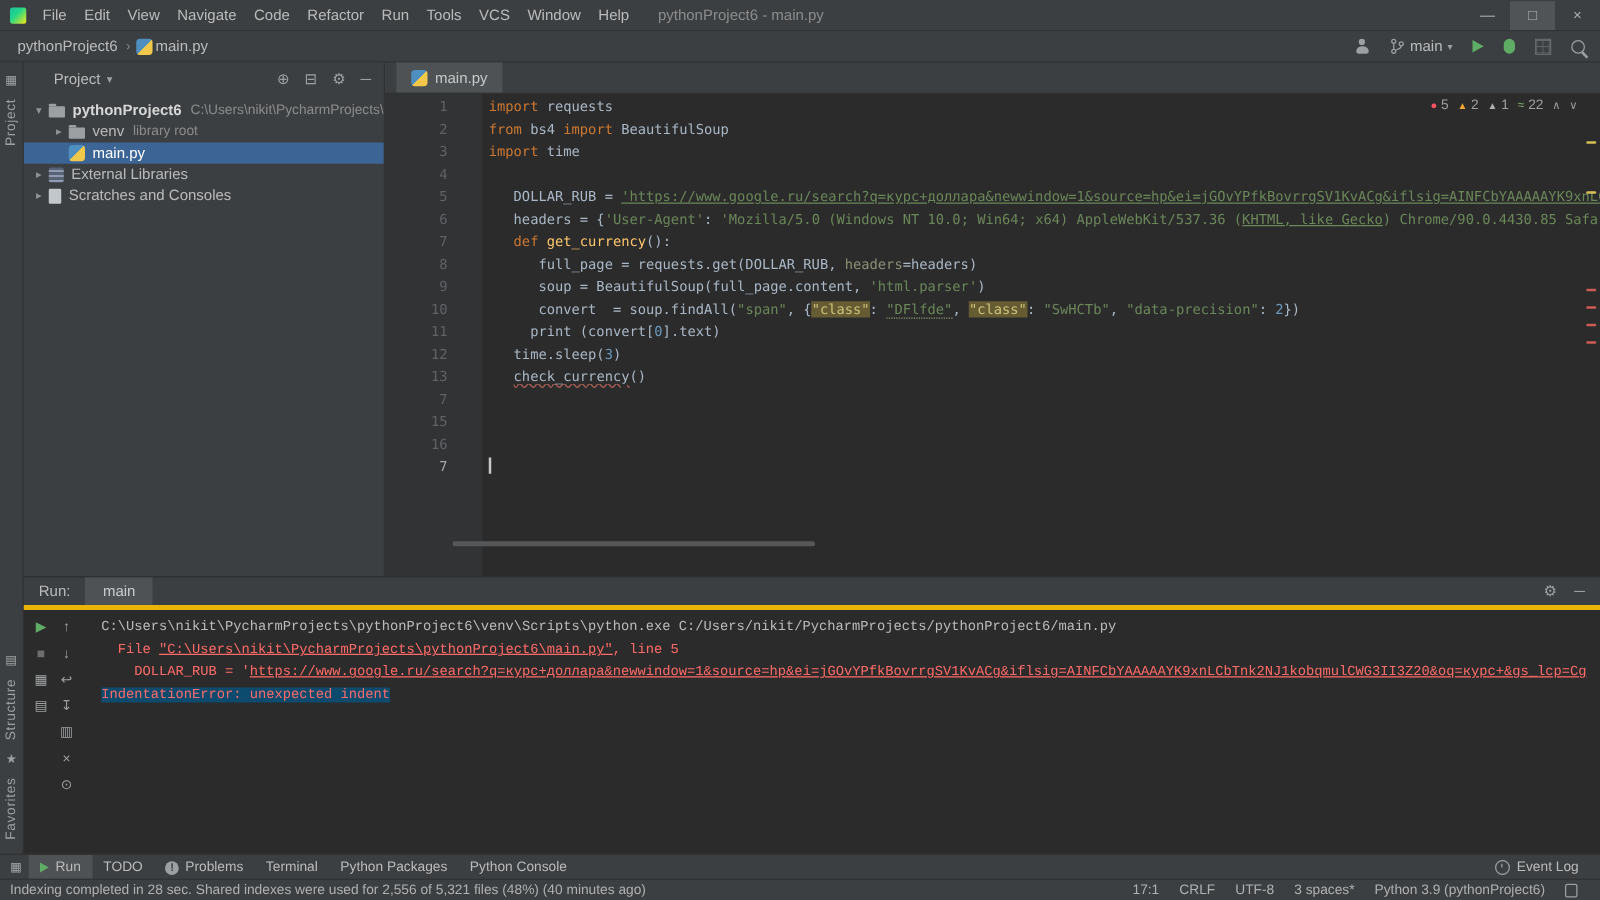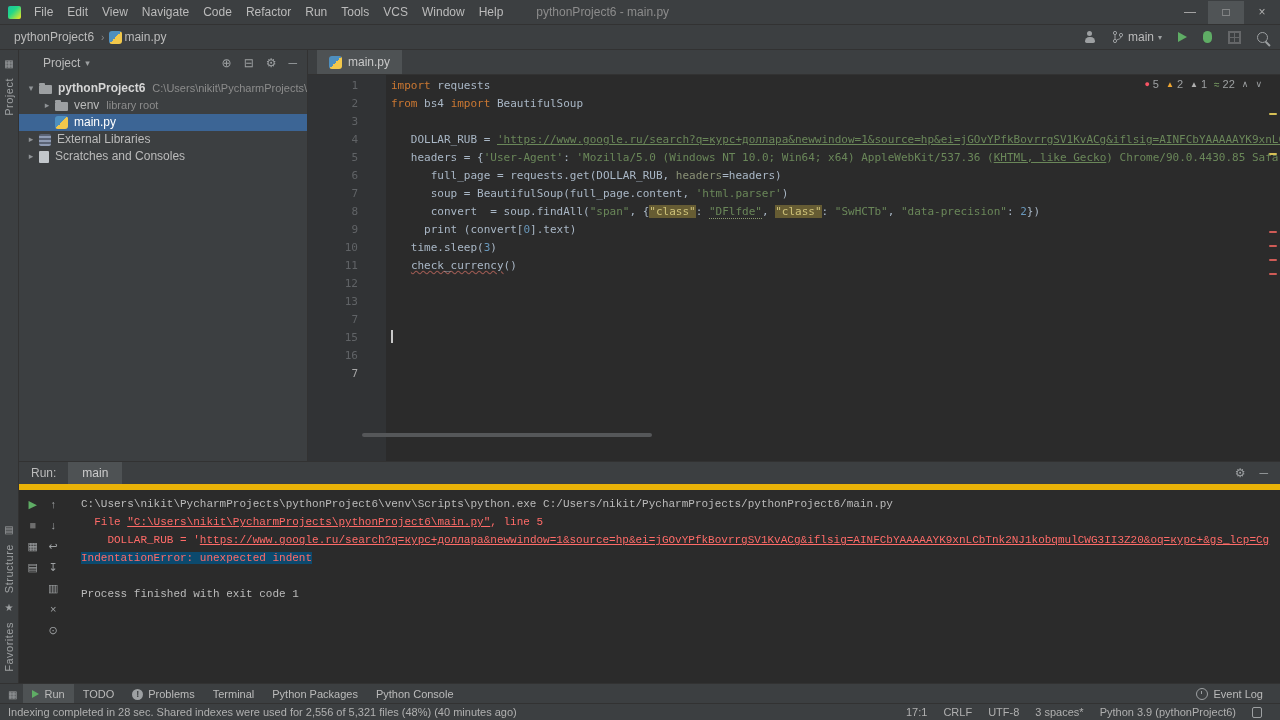--- a/index.html
+++ b/index.html
@@ -3,21 +3,21 @@
 <meta charset="utf-8">
 <style>
   html,body{margin:0;padding:0;background:#1e1e1e}
   #app{position:relative;width:1280px;height:720px;background:#3c3f41;font-family:"Liberation Sans",sans-serif;font-size:12px;color:#bbbbbb;overflow:hidden;user-select:none}
 
   
   .titlebar{height:24px;display:flex;align-items:center;border-bottom:1px solid #323232;padding-left:8px}
   .i-app{width:13px;height:13px;border-radius:2px;background:linear-gradient(135deg,#1fc0a0 0%,#21d789 40%,#f8e71c 100%);margin-right:6px;flex:none}
   .menus{display:flex}
   .menu-item{padding:0 7px;line-height:23px;color:#bbbbbb;cursor:default}
-  .wtitle{margin-left:26px;color:#8c8c8c;white-space:nowrap}
+  .wtitle{margin-left:16px;color:#8c8c8c;white-space:nowrap}
   .wbtns{margin-left:auto;display:flex;align-items:center;height:100%}
   .wbtn{width:36px;text-align:center;line-height:23px;color:#b0b0b0;font-size:12px}
   .wbtn.boxed{background:#505456}
 
   
   .toolbar{height:24px;display:flex;align-items:center;border-bottom:1px solid #323232;padding:0 12px}
   .crumb{color:#bbbbbb;padding:0 2px}
   .crumb-sep{color:#8c8c8c;margin:0 5px;font-size:10px}
   .tb-right{margin-left:auto;display:flex;align-items:center;gap:16px}
   .branch{display:flex;align-items:center;gap:4px}
@@ -88,21 +88,21 @@
   .badge{display:flex;align-items:center;gap:3px}
   .bi{font-size:8px}
   .bi-error{color:#f75464;font-size:9px}
   .bi-warning{color:#f0a732}
   .bi-weak{color:#b0b0b0}
   .bi-typo{color:#7fa767;font-size:10px}
   .chv{color:#9da0a2;font-size:9px}
 
   
   .runpanel{height:224px;display:flex;flex-direction:column;background:#2b2b2b;border-top:1px solid #323232;min-width:0}
-  .rhead{height:22px;background:#3c3f41;display:flex;align-items:center;padding-left:12px;border-bottom:6px solid #eab308;flex:none}
+  .rhead{height:22px;background:#3c3f41;display:flex;align-items:center;padding-left:12px;border-bottom:4px solid #eab308;flex:none}
   .rtitle{color:#bbb;margin-right:12px}
   .rtab{height:22px;line-height:22px;padding:0 14px;background:#4e5254;color:#ccc}
   .rhead-icons{margin-left:auto;display:flex;gap:14px;padding-right:12px;color:#9da0a2}
   .rbody{flex:1;display:flex;overflow:hidden}
   .ricons{width:48px;display:flex;gap:10px;justify-content:center;padding-top:8px;flex:none}
   .ricol{display:flex;flex-direction:column;gap:8px;align-items:center}
   .ric{font-size:11px;color:#9da0a2;height:13px;line-height:13px}
   .ric.green{color:#5fad65}
   .ric.muted{color:#6e6e6e}
   .console{flex:1;padding:5px 0 0 14px;font-family:Liberation Mono, monospace;font-size:11px;overflow:hidden}
@@ -261,23 +261,25 @@
                 <div class="gl">12</div>
                 <div class="gl">13</div>
                 <div class="gl">7</div>
                 <div class="gl">15</div>
                 <div class="gl">16</div>
                 <div class="gl cur">7</div>
               </div>
             <div class="codewrap" id="code">
                 <div class="cline"><span class="kw">import</span><span> requests</span></div>
                 <div class="cline"><span class="kw">from</span><span> bs4 </span><span class="kw">import</span><span> BeautifulSoup</span></div>
+                <div class="cline"><span class="kw">import</span><span> time</span></div>
                 <div class="cline"></div>
                 <div class="cline"><span>   DOLLAR_RUB = </span><span class="strl">'https://www.google.ru/search?q=курс+доллара&amp;newwindow=1&amp;source=hp&amp;ei=jGOvYPfkBovrrgSV1KvACg&amp;iflsig=AINFCbYAAAAAYK9xnLCbTnk2NJ1kobqmulCWG3II3Z20&amp;oq=курс+&amp;gs_lcp=Cg'</span></div>
                 <div class="cline"><span>   headers = {</span><span class="str">'User-Agent'</span><span>: </span><span class="str">'Mozilla/5.0 (Windows NT 10.0; Win64; x64) AppleWebKit/537.36 (</span><span class="strl">KHTML, like Gecko</span><span class="str">) Chrome/90.0.4430.85 Safari/537.36'</span></div>
+                <div class="cline"><span>   </span><span class="kw">def</span><span> </span><span class="fn">get_currency</span><span>():</span></div>
                 <div class="cline"><span>      full_page = requests.get(DOLLAR_RUB, </span><span class="kwa">headers</span><span>=headers)</span></div>
                 <div class="cline"><span>      soup = BeautifulSoup(full_page.content, </span><span class="str">'html.parser'</span><span>)</span></div>
                 <div class="cline"><span>      convert  = soup.findAll(</span><span class="str">"span"</span><span>, {</span><span class="dup">"class"</span><span>: </span><span class="strt">"DFlfde"</span><span>, </span><span class="dup">"class"</span><span>: </span><span class="str">"SwHCTb"</span><span>, </span><span class="str">"data-precision"</span><span>: </span><span class="num">2</span><span>})</span></div>
                 <div class="cline"><span>     print (convert[</span><span class="num">0</span><span>].text)</span></div>
                 <div class="cline"><span>   time.sleep(</span><span class="num">3</span><span>)</span></div>
                 <div class="cline"><span>   </span><span class="unres">check_currency</span><span>()</span></div>
                 <div class="cline"></div>
                 <div class="cline"></div>
                 <div class="cline"></div>
                 <div class="cline"><span class="caret"></span></div>
@@ -341,21 +343,20 @@
                 <span class="ric">×</span>
                 <span class="ric">⊙</span>
               </div>
             </div>
           <div class="console" id="console">
               <div class="cnl c-out"><span>C:\Users\nikit\PycharmProjects\pythonProject6\venv\Scripts\python.exe C:/Users/nikit/PycharmProjects/pythonProject6/main.py</span></div>
               <div class="cnl c-err"><span>  File </span><span class="c-link">"C:\Users\nikit\PycharmProjects\pythonProject6\main.py"</span><span>, line 5</span></div>
               <div class="cnl c-err"><span>    DOLLAR_RUB = '</span><span class="c-link">https://www.google.ru/search?q=курс+доллара&amp;newwindow=1&amp;source=hp&amp;ei=jGOvYPfkBovrrgSV1KvACg&amp;iflsig=AINFCbYAAAAAYK9xnLCbTnk2NJ1kobqmulCWG3II3Z20&amp;oq=курс+&amp;gs_lcp=Cg</span></div>
               <div class="cnl c-err"><span class="c-sel">IndentationError: unexpected indent</span></div>
               <div class="cnl c-out"></div>
-              <div class="cnl c-out"><span>Process finished with exit code 1</span></div>
             </div>
         </div>
       </div>
     </div>
   </div>
 
   <div class="bottombar">
     <span class="bb-grid">▦</span>
     <span class="bb-group" id="bbleft">
         <span class="bb-item active">

